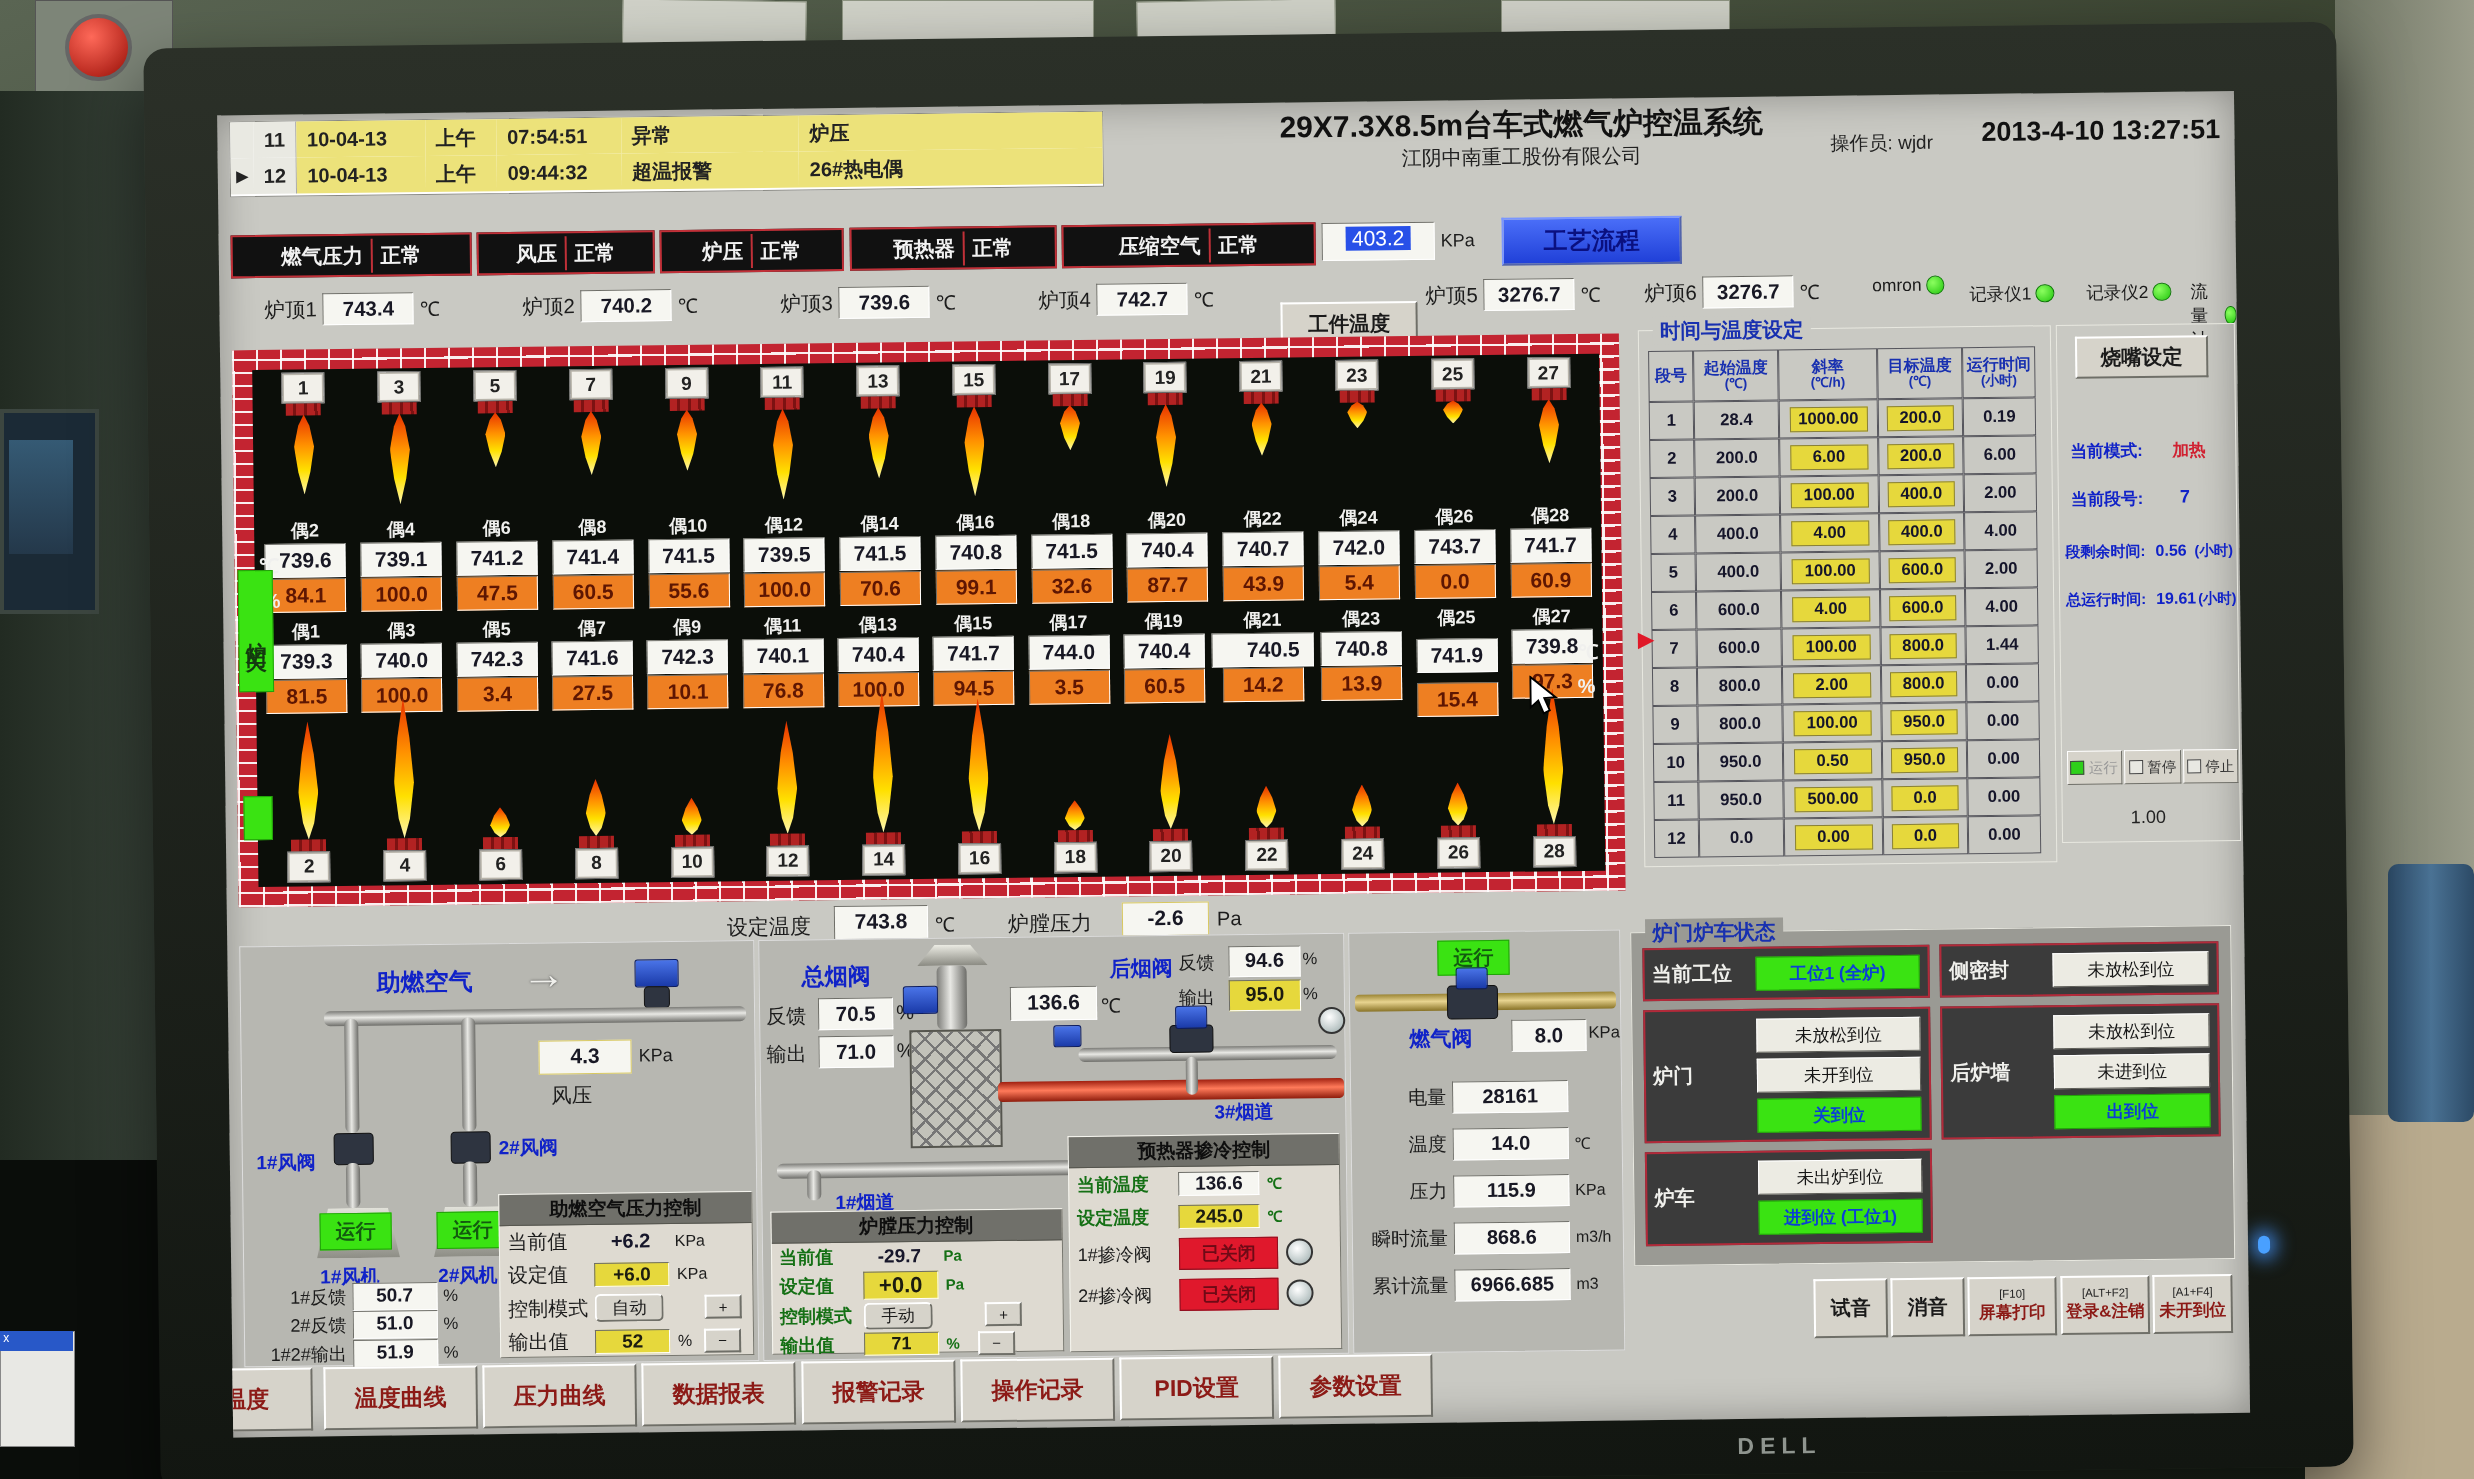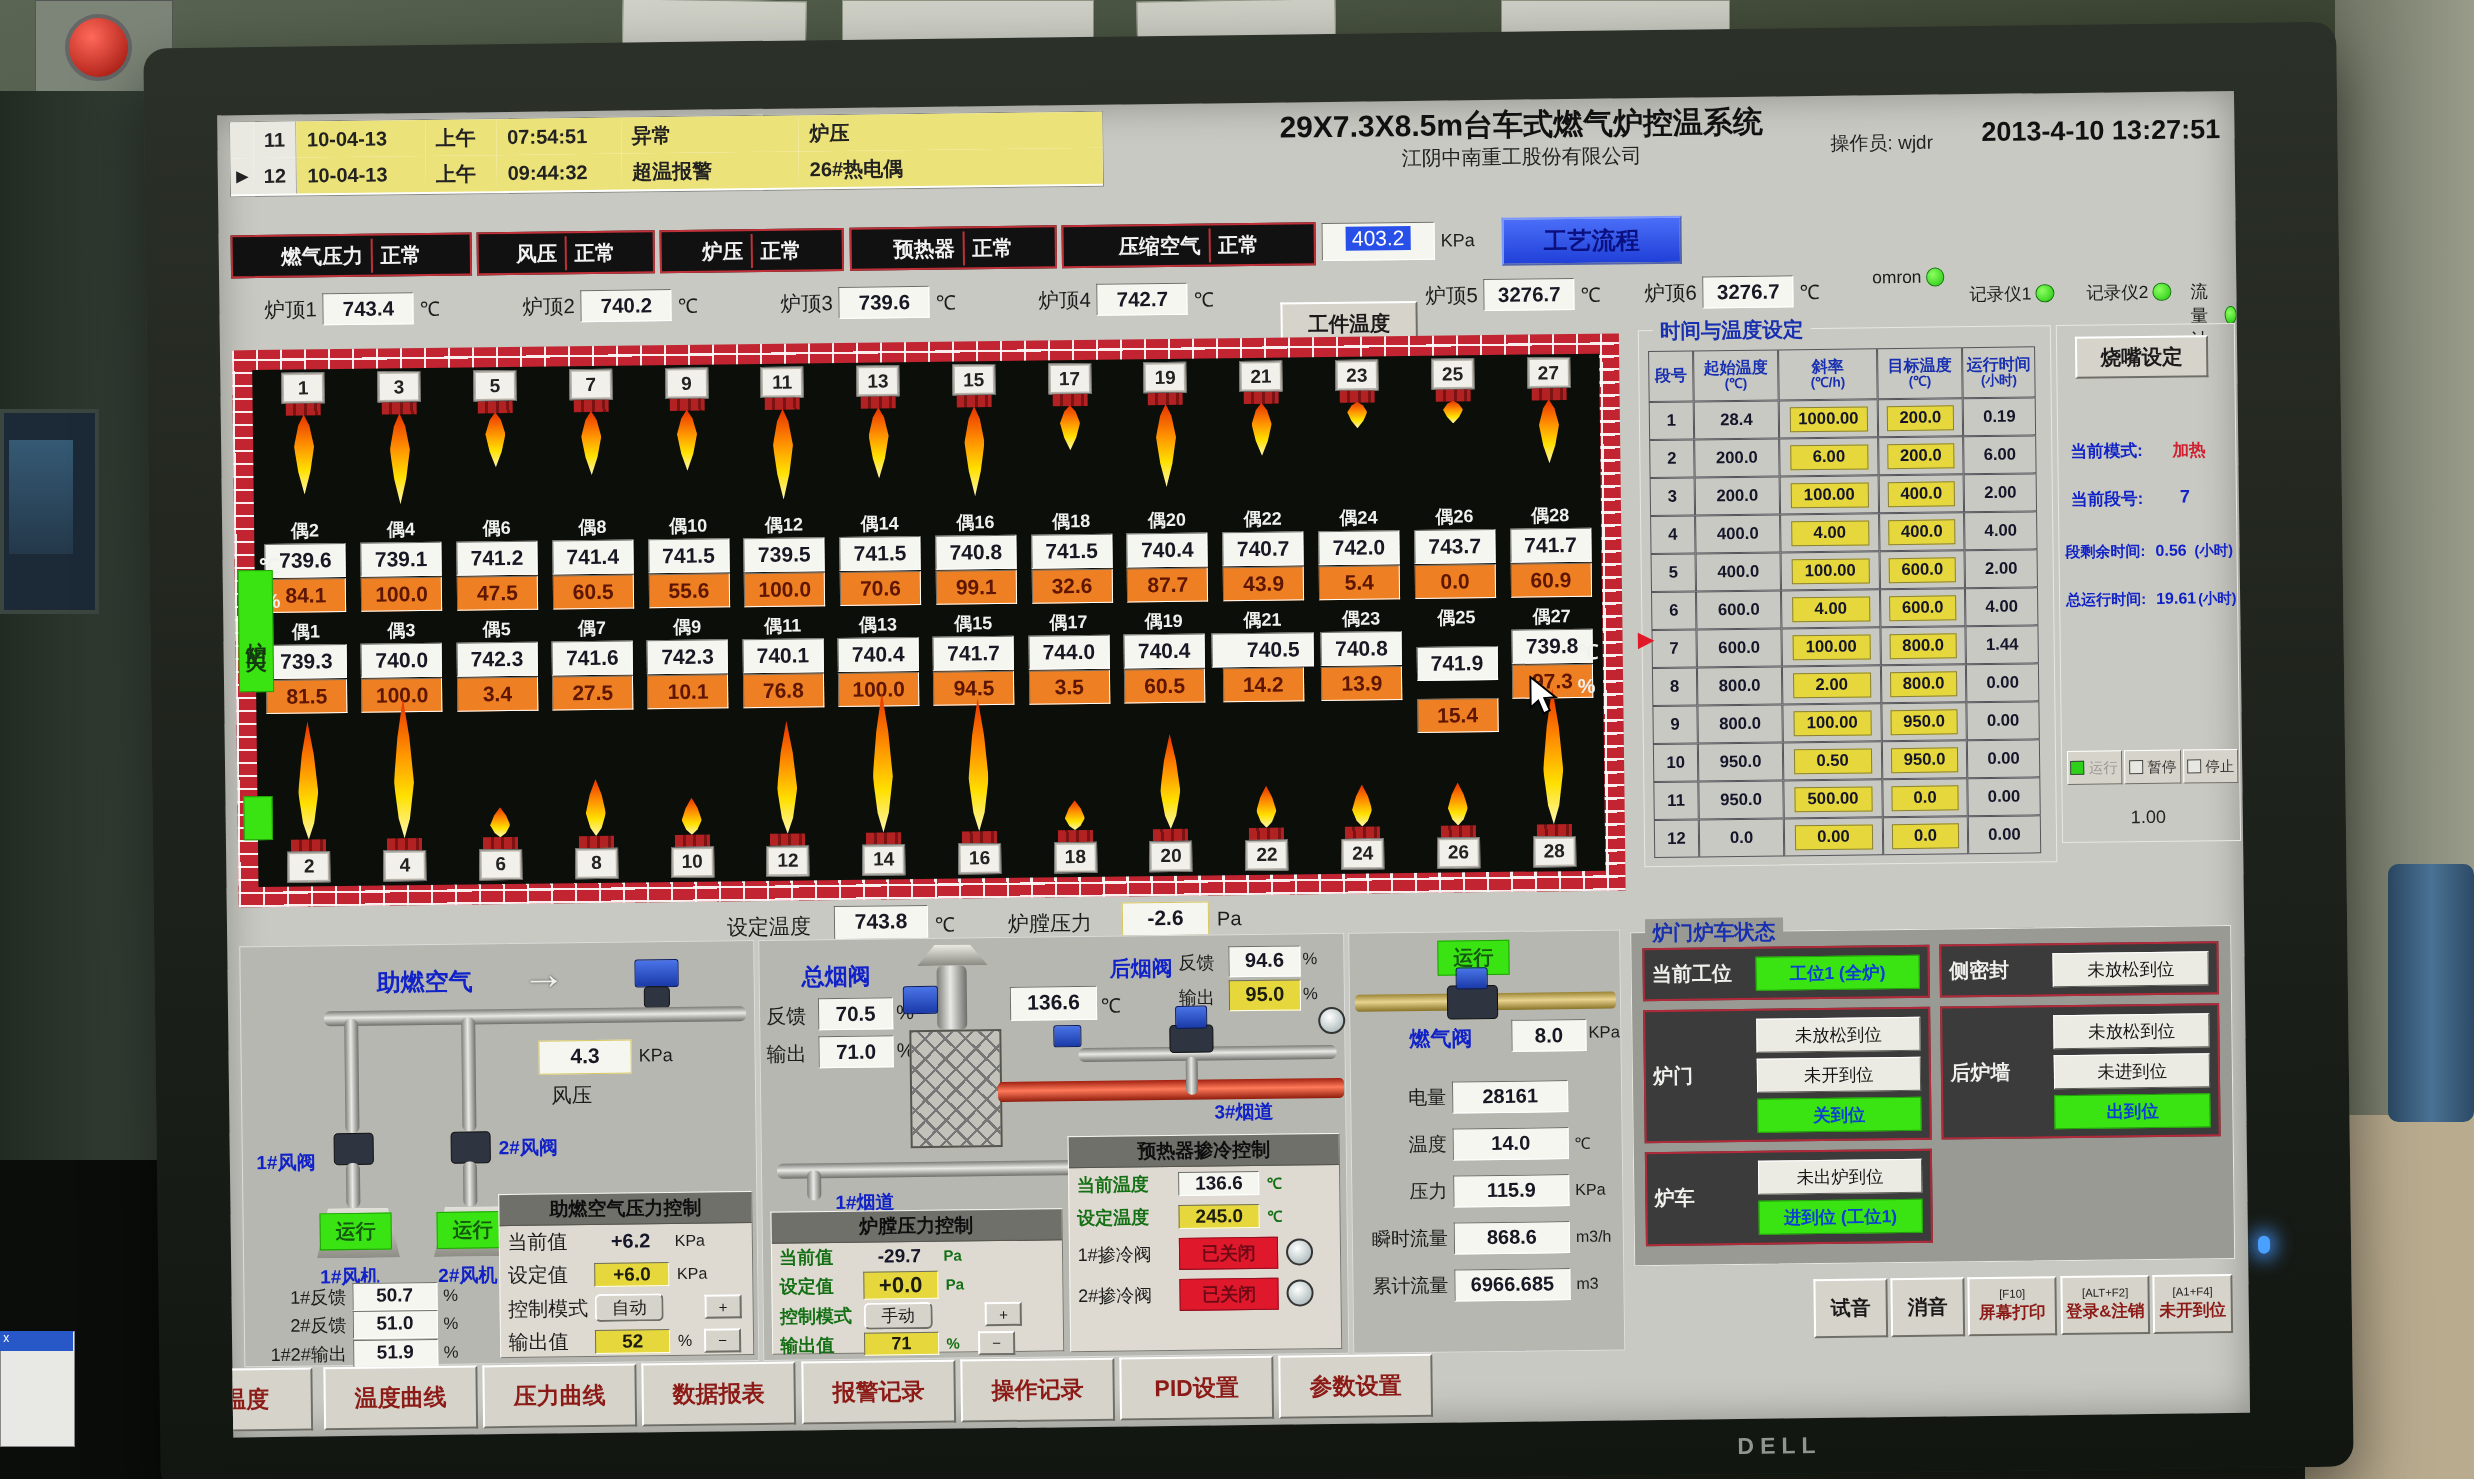--- a/index.html
+++ b/index.html
@@ -197,21 +197,21 @@
           <span class="inset" style="width: 89px; height: 30px; font-size: 20.5px; font-weight: bold; line-height: 29px;">3276.7</span>
           <span class="lbl">℃</span>
         </div>
         <div class="abs" style="left: 1425px; top: 179px; display: flex; align-items: center; gap: 6px;">
           <span class="lbl" style="font-size: 20.5px;">炉顶6</span>
           <span class="inset" style="width: 89px; height: 30px; font-size: 20.5px; font-weight: bold; line-height: 29px;">3276.7</span>
           <span class="lbl">℃</span>
         </div>
       </div>
     <div id="ind-row">
-        <div class="abs" style="left: 1653px; top: 172px; display: flex; align-items: center; gap: 4.5px;">
+        <div class="abs" style="left: 1653px; top: 180px; display: flex; align-items: center; gap: 4.5px;">
           <span style="font-size: 17.4px; color: rgb(26, 26, 26);">omron</span>
           <span class="dot"></span>
         </div>
         <div class="abs" style="left: 1750px; top: 188px; display: flex; align-items: center; gap: 4.5px;">
           <span style="font-size: 17.4px; color: rgb(26, 26, 26);">记录仪1</span>
           <span class="dot"></span>
         </div>
         <div class="abs" style="left: 1867px; top: 188px; display: flex; align-items: center; gap: 4.5px;">
           <span style="font-size: 17.4px; color: rgb(26, 26, 26);">记录仪2</span>
           <span class="dot"></span>
@@ -424,21 +424,21 @@
               <div class="tcval inset" style="margin: 1.5px 0px; padding-left: 21px;">740.5</div>
               <div class="tcval inset obox">14.2</div>
             </div>
             <div class="fcell">
               <div class="tcname">偶23</div>
               <div class="tcval inset" style="margin: 1.5px 0px;">740.8</div>
               <div class="tcval inset obox">13.9</div>
             </div>
             <div class="fcell">
               <div class="tcname">偶25</div>
-              <div class="tcval inset" style="margin: 18px 0px;">741.9</div>
+              <div class="tcval inset" style="margin: 10px 0px;">741.9</div>
               <div class="tcval inset obox">15.4</div>
             </div>
             <div class="fcell">
               <div class="tcname">偶27</div>
               <div class="tcval inset" style="margin: 1.5px 0px;">739.8</div>
               <div class="tcval inset obox">97.3</div>
             </div>
           </div>
         <div class="frow" id="plates-bot" style="bottom:3px;">
             <div class="fcell">

